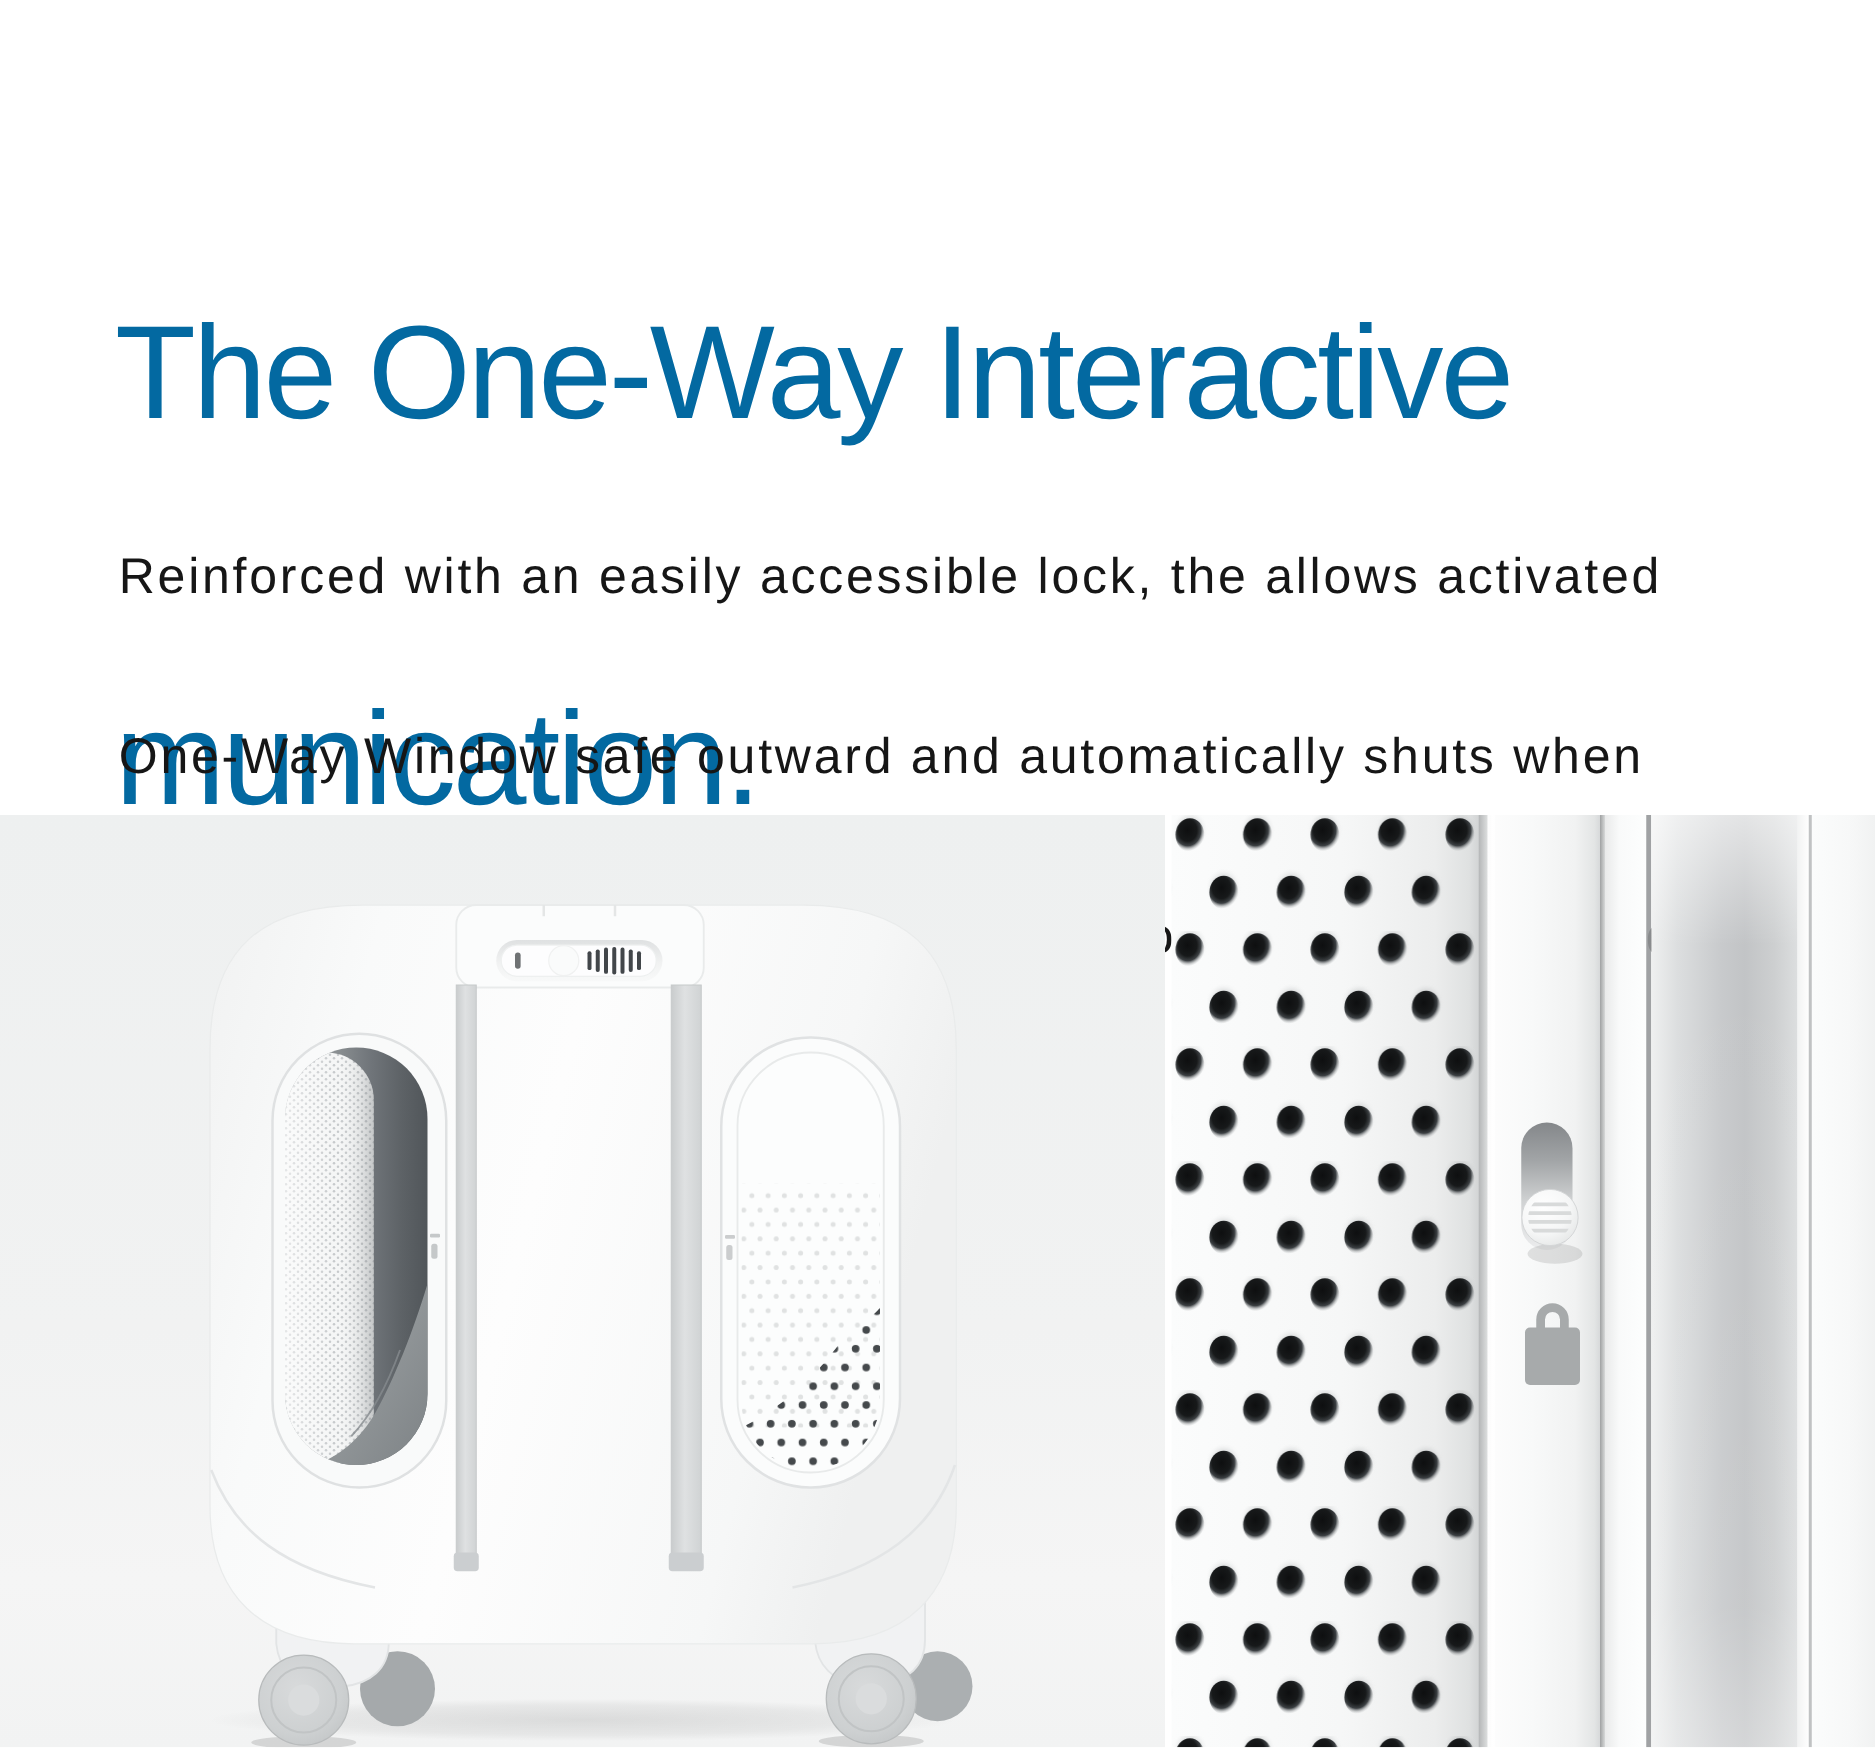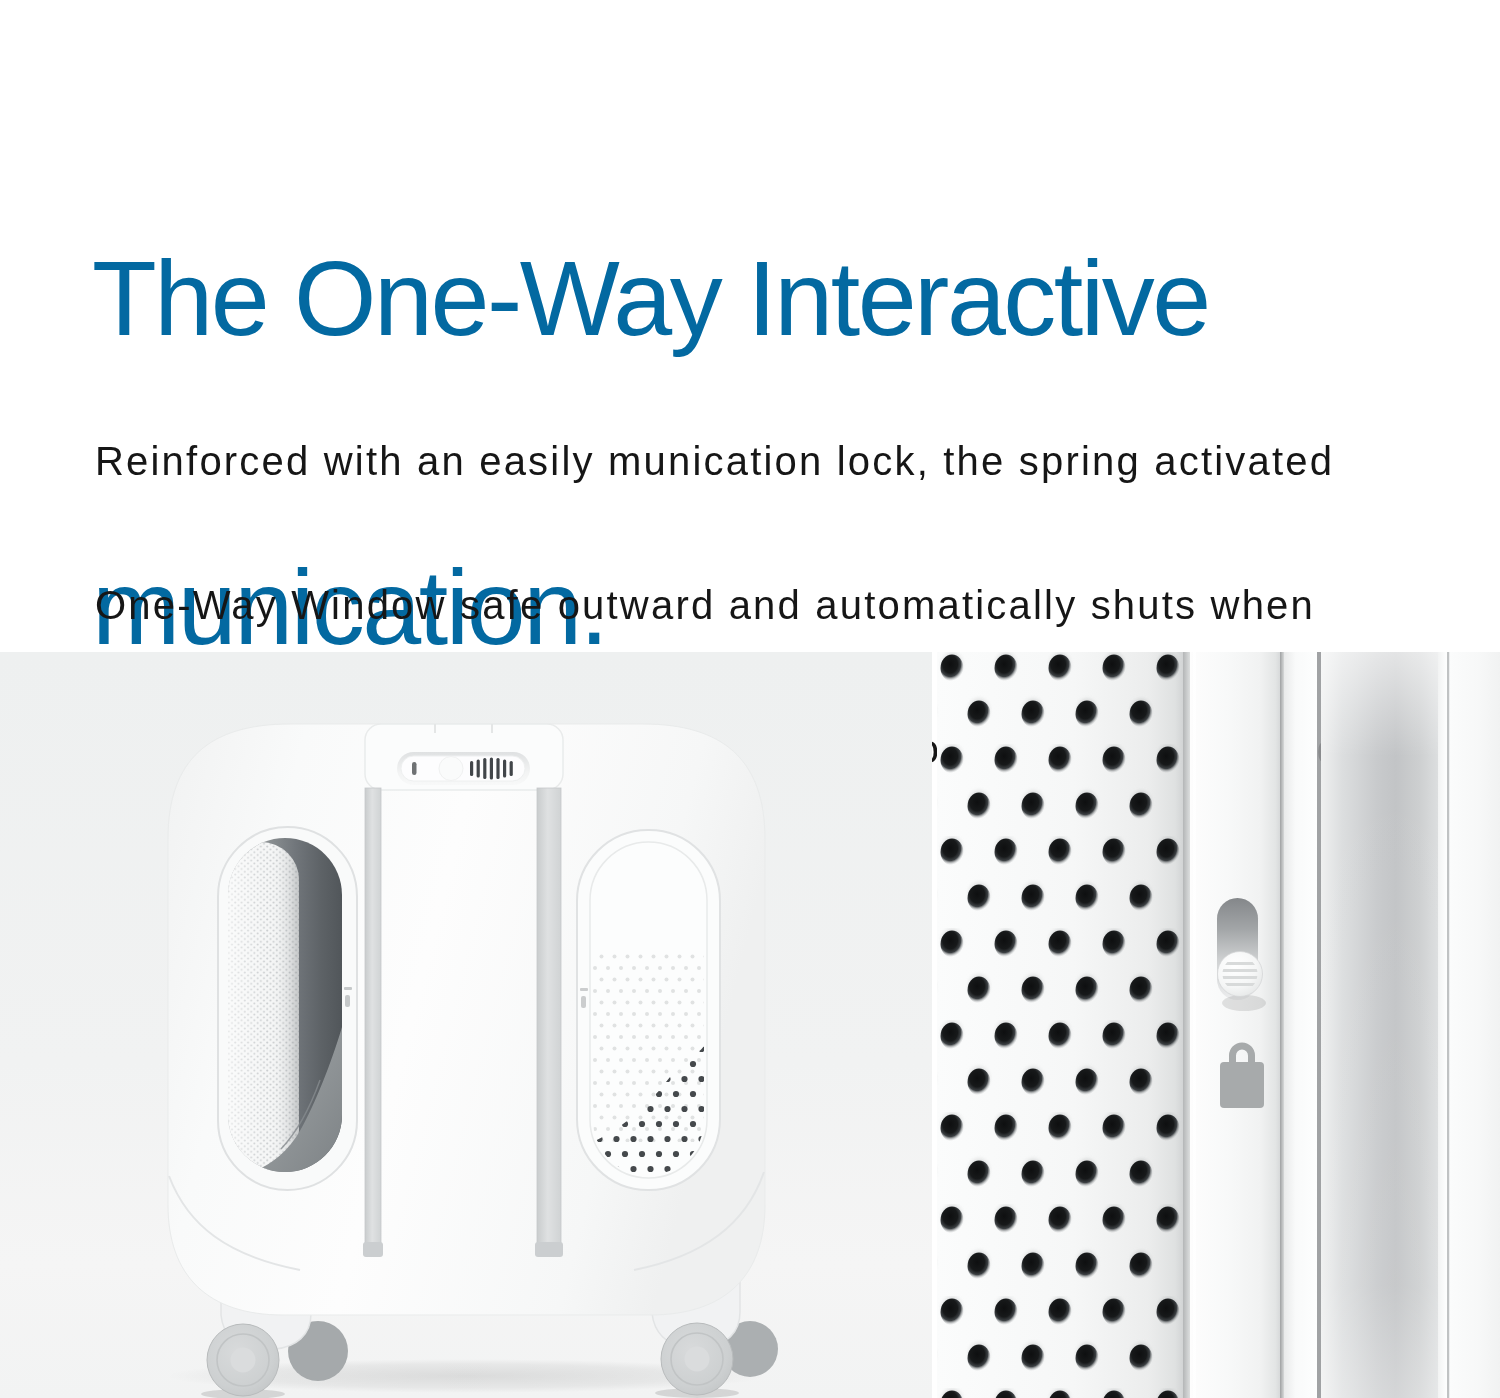--- a/index.html
+++ b/index.html
@@ -26,21 +26,21 @@
 </style>
 </head>
 <body>
 
 <div class="headline">
   <div>The One-Way Interactive</div>
   <div>munication.</div>
 </div>
 
 <div class="copy">
-  <div>Reinforced with an easily munication lock, the spring activated</div>
+  <div>Reinforced with an easily accessible lock, the allows activated</div>
   <div>One-Way Window safe outward and automatically shuts when</div>
   <div>not active.  For safety purposes, the window cannot be opened</div>
   <div>from inside the carrier.</div>
 </div>
 
 <div class="photo photo-left">
 <svg viewBox="0 0 932 746" xmlns="http://www.w3.org/2000/svg">
   <defs>
     <linearGradient id="bgL" x1="0" y1="0" x2="0" y2="1">
       <stop offset="0" stop-color="#eef0f0"></stop>

